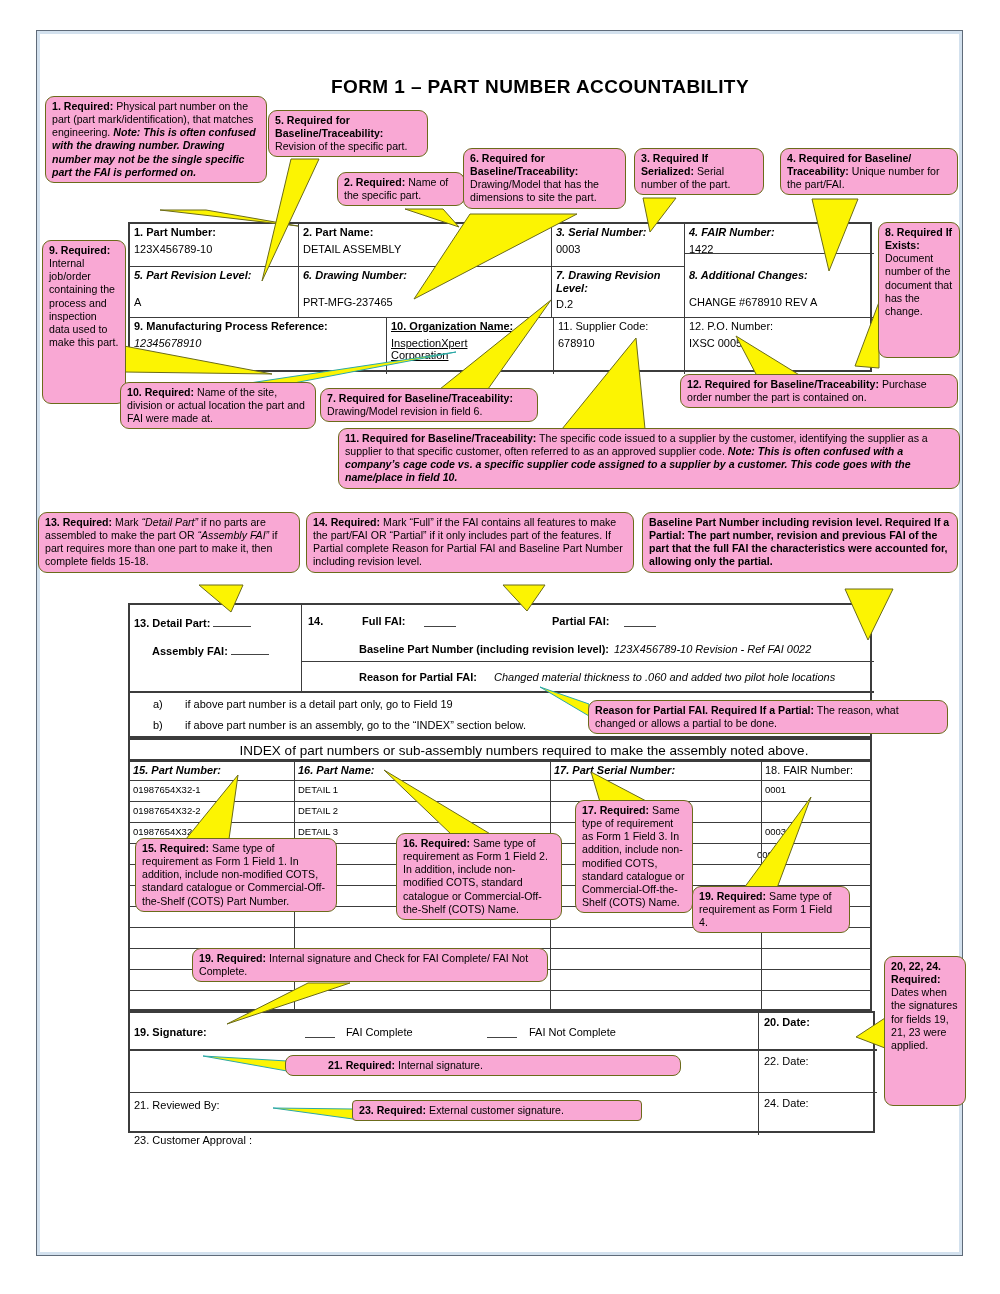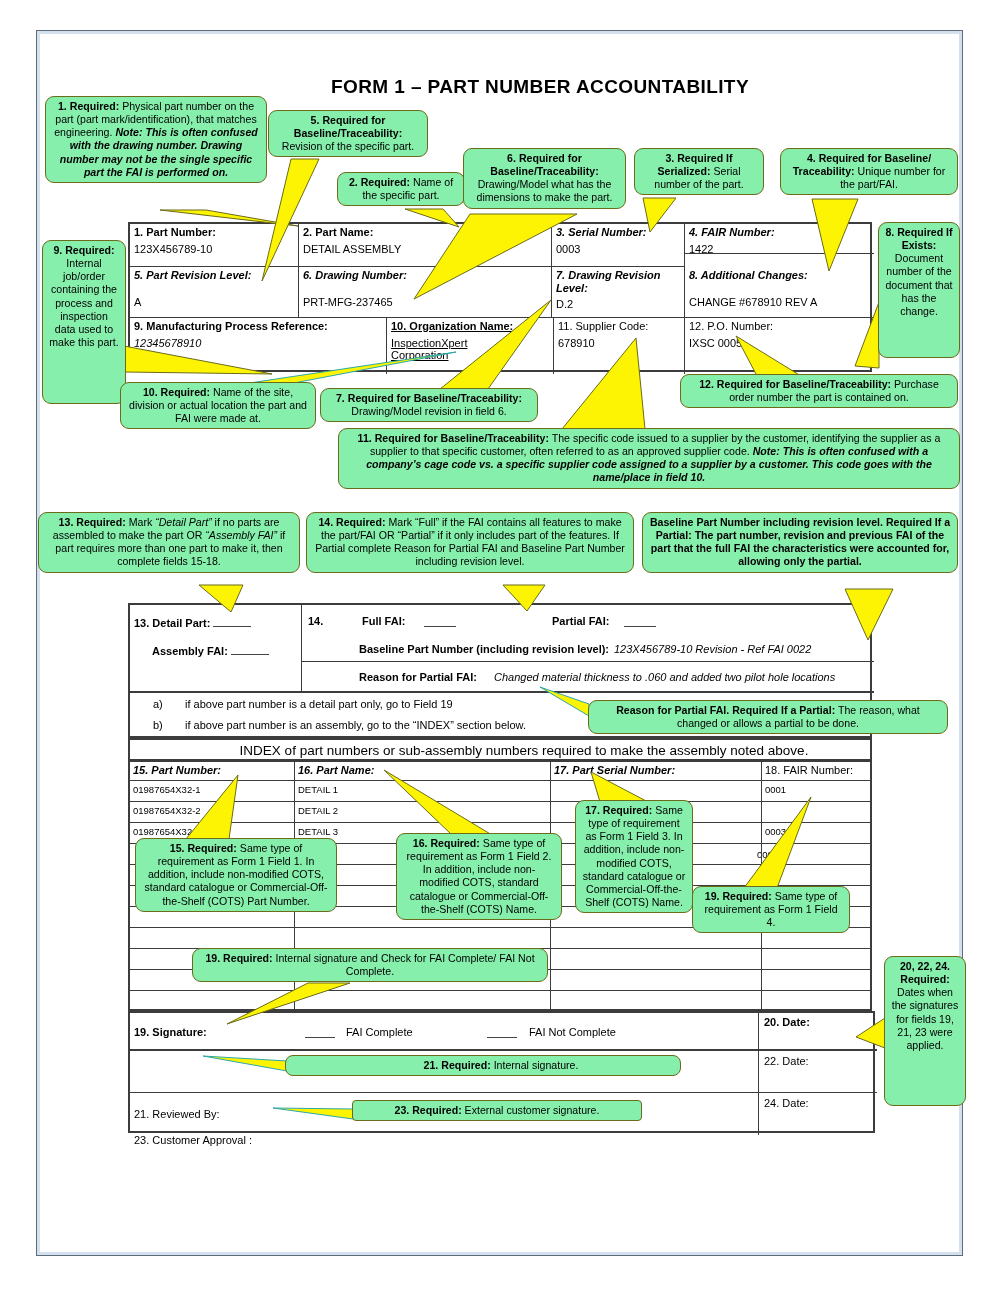--- a/index.html
+++ b/index.html
@@ -21,22 +21,22 @@
   
   .mtext{font-size:11px;font-weight:bold;}
   .blank{display:inline-block;border-bottom:1.5px solid #444;width:38px;height:11px;vertical-align:baseline;}
   
   .irow{position:absolute;left:0;box-sizing:border-box;width:100%;border-bottom:1px solid #3c3c3c;}
   .icol{position:absolute;top:0;bottom:0;box-sizing:border-box;border-right:1px solid #3c3c3c;padding:1px 3px;
         font-size:9.5px;line-height:1.6;}
   .ihead{font-size:11px;font-weight:bold;font-style:italic;line-height:1.4;}
   .ihead.reg{font-weight:normal;font-style:normal;}
   
-  .co{position:absolute;background:#86efac;border:1px solid #6b6b1a;border-radius:9px;
-      padding:3px 6px;font-size:10.6px;line-height:1.24;z-index:3;box-sizing:border-box;text-align:center;}
+  .co{position:absolute;background:#f9a8d4;border:1px solid #6b6b1a;border-radius:9px;
+      padding:3px 6px;font-size:10.6px;line-height:1.24;z-index:3;box-sizing:border-box;}
   .co .b{font-weight:bold;} .co .i{font-style:italic;}
   #tails{position:absolute;left:0;top:0;z-index:2;}
   .sv{font-size:11px;}
 </style>
 </head>
 <body>
 
 <div class="page-border"></div>
 
 <div class="title">FORM 1 – PART NUMBER ACCOUNTABILITY</div>
@@ -214,21 +214,21 @@
     <span class="mtext" style="position:absolute;left:4px;top:13px;">19.  Signature:</span>
     <span class="blank" style="position:absolute;left:175px;top:13px;width:30px;"></span>
     <span class="sv" style="position:absolute;left:216px;top:13px;">FAI Complete</span>
     <span class="blank" style="position:absolute;left:357px;top:13px;width:30px;"></span>
     <span class="sv" style="position:absolute;left:399px;top:13px;">FAI Not Complete</span>
   </div>
   <div style="position:absolute;left:629px;top:0;width:118px;height:38px;border-bottom:2px solid #3c3c3c;box-sizing:border-box;">
     <span class="mtext" style="position:absolute;left:5px;top:3px;">20. Date:</span>
   </div>
   <div style="position:absolute;left:0;top:38px;width:629px;height:42px;border-right:1px solid #3c3c3c;border-bottom:1.5px solid #3c3c3c;box-sizing:border-box;">
-    <span class="sv" style="position:absolute;left:4px;top:9px;margin-top:48px;">21. Reviewed By:</span>
+    <span class="sv" style="position:absolute;left:4px;top:0;margin-top:48px;">21. Reviewed By:</span>
   </div>
   <div style="position:absolute;left:629px;top:38px;width:118px;height:42px;border-bottom:1.5px solid #3c3c3c;box-sizing:border-box;">
     <span class="sv" style="position:absolute;left:5px;top:4px;">22. Date:</span>
   </div>
   <div style="position:absolute;left:0;top:80px;width:629px;height:42px;border-right:1px solid #3c3c3c;box-sizing:border-box;">
     <span class="sv" style="position:absolute;left:4px;top:4px;margin-top:37px;">23. Customer Approval :</span>
   </div>
   <div style="position:absolute;left:629px;top:80px;width:118px;height:42px;box-sizing:border-box;">
     <span class="sv" style="position:absolute;left:5px;top:4px;">24. Date:</span>
   </div>
@@ -261,21 +261,21 @@
     <polygon points="243,384 252,391 456,352"></polygon>
     <polygon points="589,704 589,716 540,687"></polygon>
     <polygon points="287,1061 287,1071 203,1056"></polygon>
     <polygon points="353,1109 353,1119 273,1108"></polygon>
   </g>
 </svg>
 
 <div class="co" style="left:45px;top:96px;width:222px;"><span class="b">1. Required:</span><span> Physical part number on the part (part mark/identification), that matches engineering. </span><span class="b i">Note: This is often confused with the drawing number. Drawing number may not be the single specific part the FAI is performed on.</span></div>
 <div class="co" style="left:268px;top:110px;width:160px;"><span class="b">5. Required for Baseline/Traceability:</span><span> Revision of the specific part.</span></div>
 <div class="co" style="left:337px;top:172px;width:128px;"><span class="b">2. Required:</span><span> Name of the specific part.</span></div>
-<div class="co" style="left:463px;top:148px;width:163px;"><span class="b">6.  Required for Baseline/Traceability:</span><span> Drawing/Model what has the dimensions to make the part.</span></div>
+<div class="co" style="left:463px;top:148px;width:163px;"><span class="b">6.  Required for Baseline/Traceability:</span><span> Drawing/Model that has the dimensions to site the part.</span></div>
 <div class="co" style="left:634px;top:148px;width:130px;"><span class="b">3. Required If Serialized:</span><span> Serial number of the part.</span></div>
 <div class="co" style="left:780px;top:148px;width:178px;"><span class="b">4. Required for Baseline/ Traceability:</span><span> Unique number for the part/FAI.</span></div>
 <div class="co" style="left:878px;top:222px;width:82px;min-height:136px;"><span class="b">8. Required If Exists:</span><span> Document number of the document that has the change.</span></div>
 <div class="co" style="left:42px;top:240px;width:84px;min-height:164px;"><span class="b">9. Required:</span><span> Internal job/order containing the process and inspection data used to make this part.</span></div>
 <div class="co" style="left:120px;top:382px;width:196px;"><span class="b">10. Required:</span><span> Name of the site, division or actual location the part and FAI were made at.</span></div>
 <div class="co" style="left:320px;top:388px;width:218px;"><span class="b">7.  Required for Baseline/Traceability:</span><span> Drawing/Model revision in field 6.</span></div>
 <div class="co" style="left:680px;top:374px;width:278px;"><span class="b">12. Required for Baseline/Traceability:</span><span> Purchase order number the part is contained on.</span></div>
 <div class="co" style="left:338px;top:428px;width:622px;"><span class="b">11. Required for Baseline/Traceability:</span><span> The specific code issued to a supplier by the customer, identifying the supplier as a supplier to that specific customer, often referred to as an approved supplier code. </span><span class="b i">Note: This is often confused with a company’s cage code vs. a specific supplier code assigned to a supplier by a customer. This code goes with the name/place in field 10.</span></div>
 <div class="co" style="left:38px;top:512px;width:262px;"><span class="b">13. Required:</span><span> Mark </span><span class="i">“Detail Part”</span><span> if no parts are assembled to make the part OR </span><span class="i">“Assembly FAI”</span><span> if part requires more than one part to make it, then complete fields 15-18.</span></div>
 <div class="co" style="left:306px;top:512px;width:328px;"><span class="b">14. Required:</span><span> Mark “Full” if the FAI contains all features to make the part/FAI OR “Partial” if it only includes part of the features. If Partial complete Reason for Partial FAI and Baseline Part Number including revision level.</span></div>

